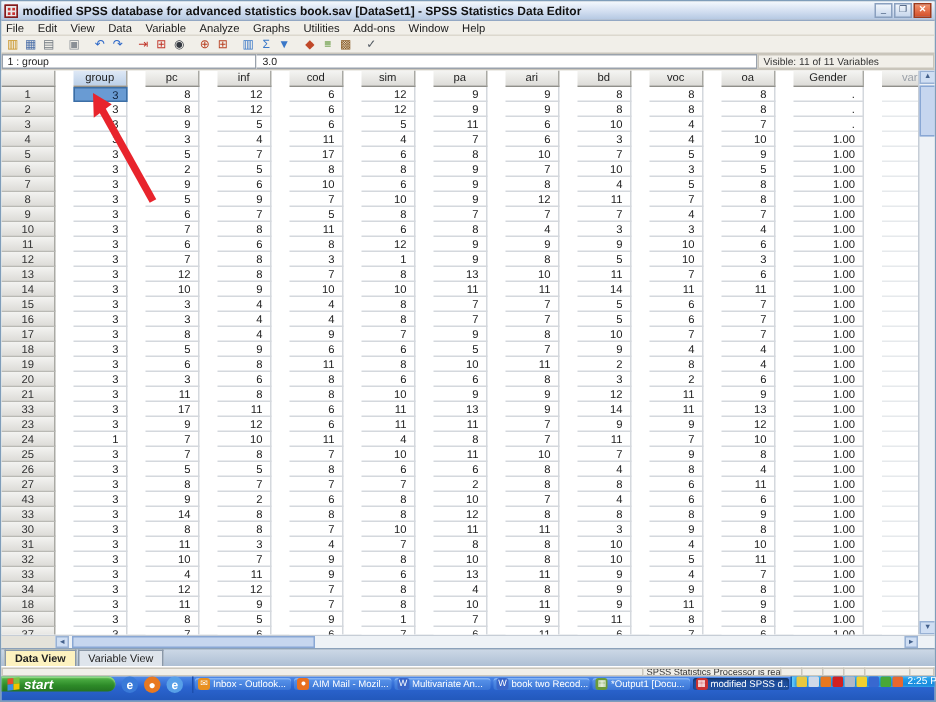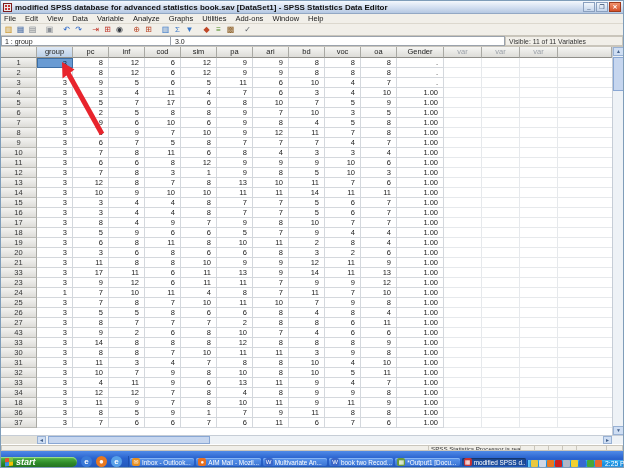--- a/index.html
+++ b/index.html
@@ -41,21 +41,21 @@
   .cellref .name { width:170px; flex:0 0 170px; background:#fff; border:1px solid #9aa2ac;
     font-size:7px; line-height:9px; padding-left:3px; color:#222; }
   .cellref .value { flex:1; background:#fff; border:1px solid #9aa2ac; border-left:none;
     font-size:7px; line-height:9px; padding-left:4px; color:#222; }
   .cellref .visible { width:118px; flex:0 0 118px; font-size:6.8px; line-height:9px;
     color:#333; padding-left:3px; border:1px solid #c9c5bb; background:#f1efe9; white-space:nowrap;}
 
   
   .gridwrap { flex:1; position:relative; background:#fff; overflow:hidden; }
   .gridinner { position:absolute; left:0; top:0; right:11px; bottom:0; overflow:hidden; }
-  .grow { display:flex; height:10px; }
+  .grow { display:flex; height:10px;gap:12px; }
   .grow.hdr { height:11px; }
   .gc { border-right:1px solid #d4d8dd; border-bottom:1px solid #d4d8dd;
     font-size:7.5px; line-height:9px; color:#222; text-align:right; padding-right:5px;
     white-space:nowrap; overflow:hidden; background:#fff; }
   .gc.c-group{width:36px;flex:0 0 36px;} .gc.c-data{width:36px;flex:0 0 36px;}
   .gc.c-gender{width:47px;flex:0 0 47px;}
   .gc.c-var{width:38px;flex:0 0 38px; border-right:1px solid #e6e9ec; border-bottom:1px solid #e6e9ec;}
   .gc.c-fill{flex:1; border-right:none; border-bottom:1px solid #e6e9ec;}
   .gc.rowhdr { width:36px; flex:0 0 36px; text-align:center; padding-right:0;
     background:linear-gradient(#f3f3f1,#dddcd8); border-right:1px solid #a9a9a4;
@@ -93,21 +93,21 @@
 
   
   .statusbar { height:7px; flex:0 0 7px; background:#f1efe9; display:flex;
     border-top:1px solid #fff; }
   .seg { border:1px solid #cac6bc; border-left:none; }
   .seg.first { flex:1; border-left:1px solid #cac6bc; }
   .seg.msg { width:92px; flex:0 0 92px; font-size:6.2px; line-height:5px; color:#333;
     padding-left:2px; white-space:nowrap; overflow:hidden;}
 
   
-  .taskbar { height:16px; flex:0 0 16px; display:flex; align-items:flex-end;
+  .taskbar { height:16px; flex:0 0 16px; display:flex; align-items:flex-start;
     background:linear-gradient(#4f8ae8,#2b64cf 45%,#2258bb); }
   .startbtn { width:76px; flex:0 0 76px; display:flex; align-items:center;
     background:linear-gradient(#55b84b,#2d8a28 60%,#247321); border-radius:0 8px 8px 0;
     box-shadow:inset 0 1px 1px #9fe08f; padding-left:4px; }
   .startflag { width:8px; height:8px; display:grid; grid-template-columns:4px 4px;
     grid-template-rows:4px 4px; transform:skewY(-6deg); margin-right:3px;}
   .startflag span:nth-child(1){background:#e84e2e;} .startflag span:nth-child(2){background:#7dc242;}
   .startflag span:nth-child(3){background:#3b8ee8;} .startflag span:nth-child(4){background:#f3c300;}
   .startlabel { color:#fff; font-style:italic; font-weight:bold; font-size:9px; }
   .quicklaunch { width:52px; flex:0 0 52px; display:flex; align-items:center;
@@ -888,20 +888,24 @@
   <div class="hscrollrow">
     <div class="hs-space"></div>
     <div class="hs-arr">◄</div>
     <div class="hs-track">
         <div class="hs-thumb"></div>
       </div>
     <div class="hs-arr">►</div>
     <div class="hs-corner"></div>
   </div>
 
+  <div class="tabsrow" id="tabsrow">
+      <div class="tab active">Data View</div>
+      <div class="tab">Variable View</div>
+    </div>
 
   <div class="statusbar">
     <div class="seg first"></div>
     <div class="seg msg">SPSS Statistics Processor is ready</div>
     <div class="seg" style="width:14px"></div>
     <div class="seg" style="width:14px"></div>
     <div class="seg" style="width:14px"></div>
     <div class="seg" style="width:14px"></div>
     <div class="seg" style="width:30px"></div>
     <div class="seg" style="width:16px"></div>

